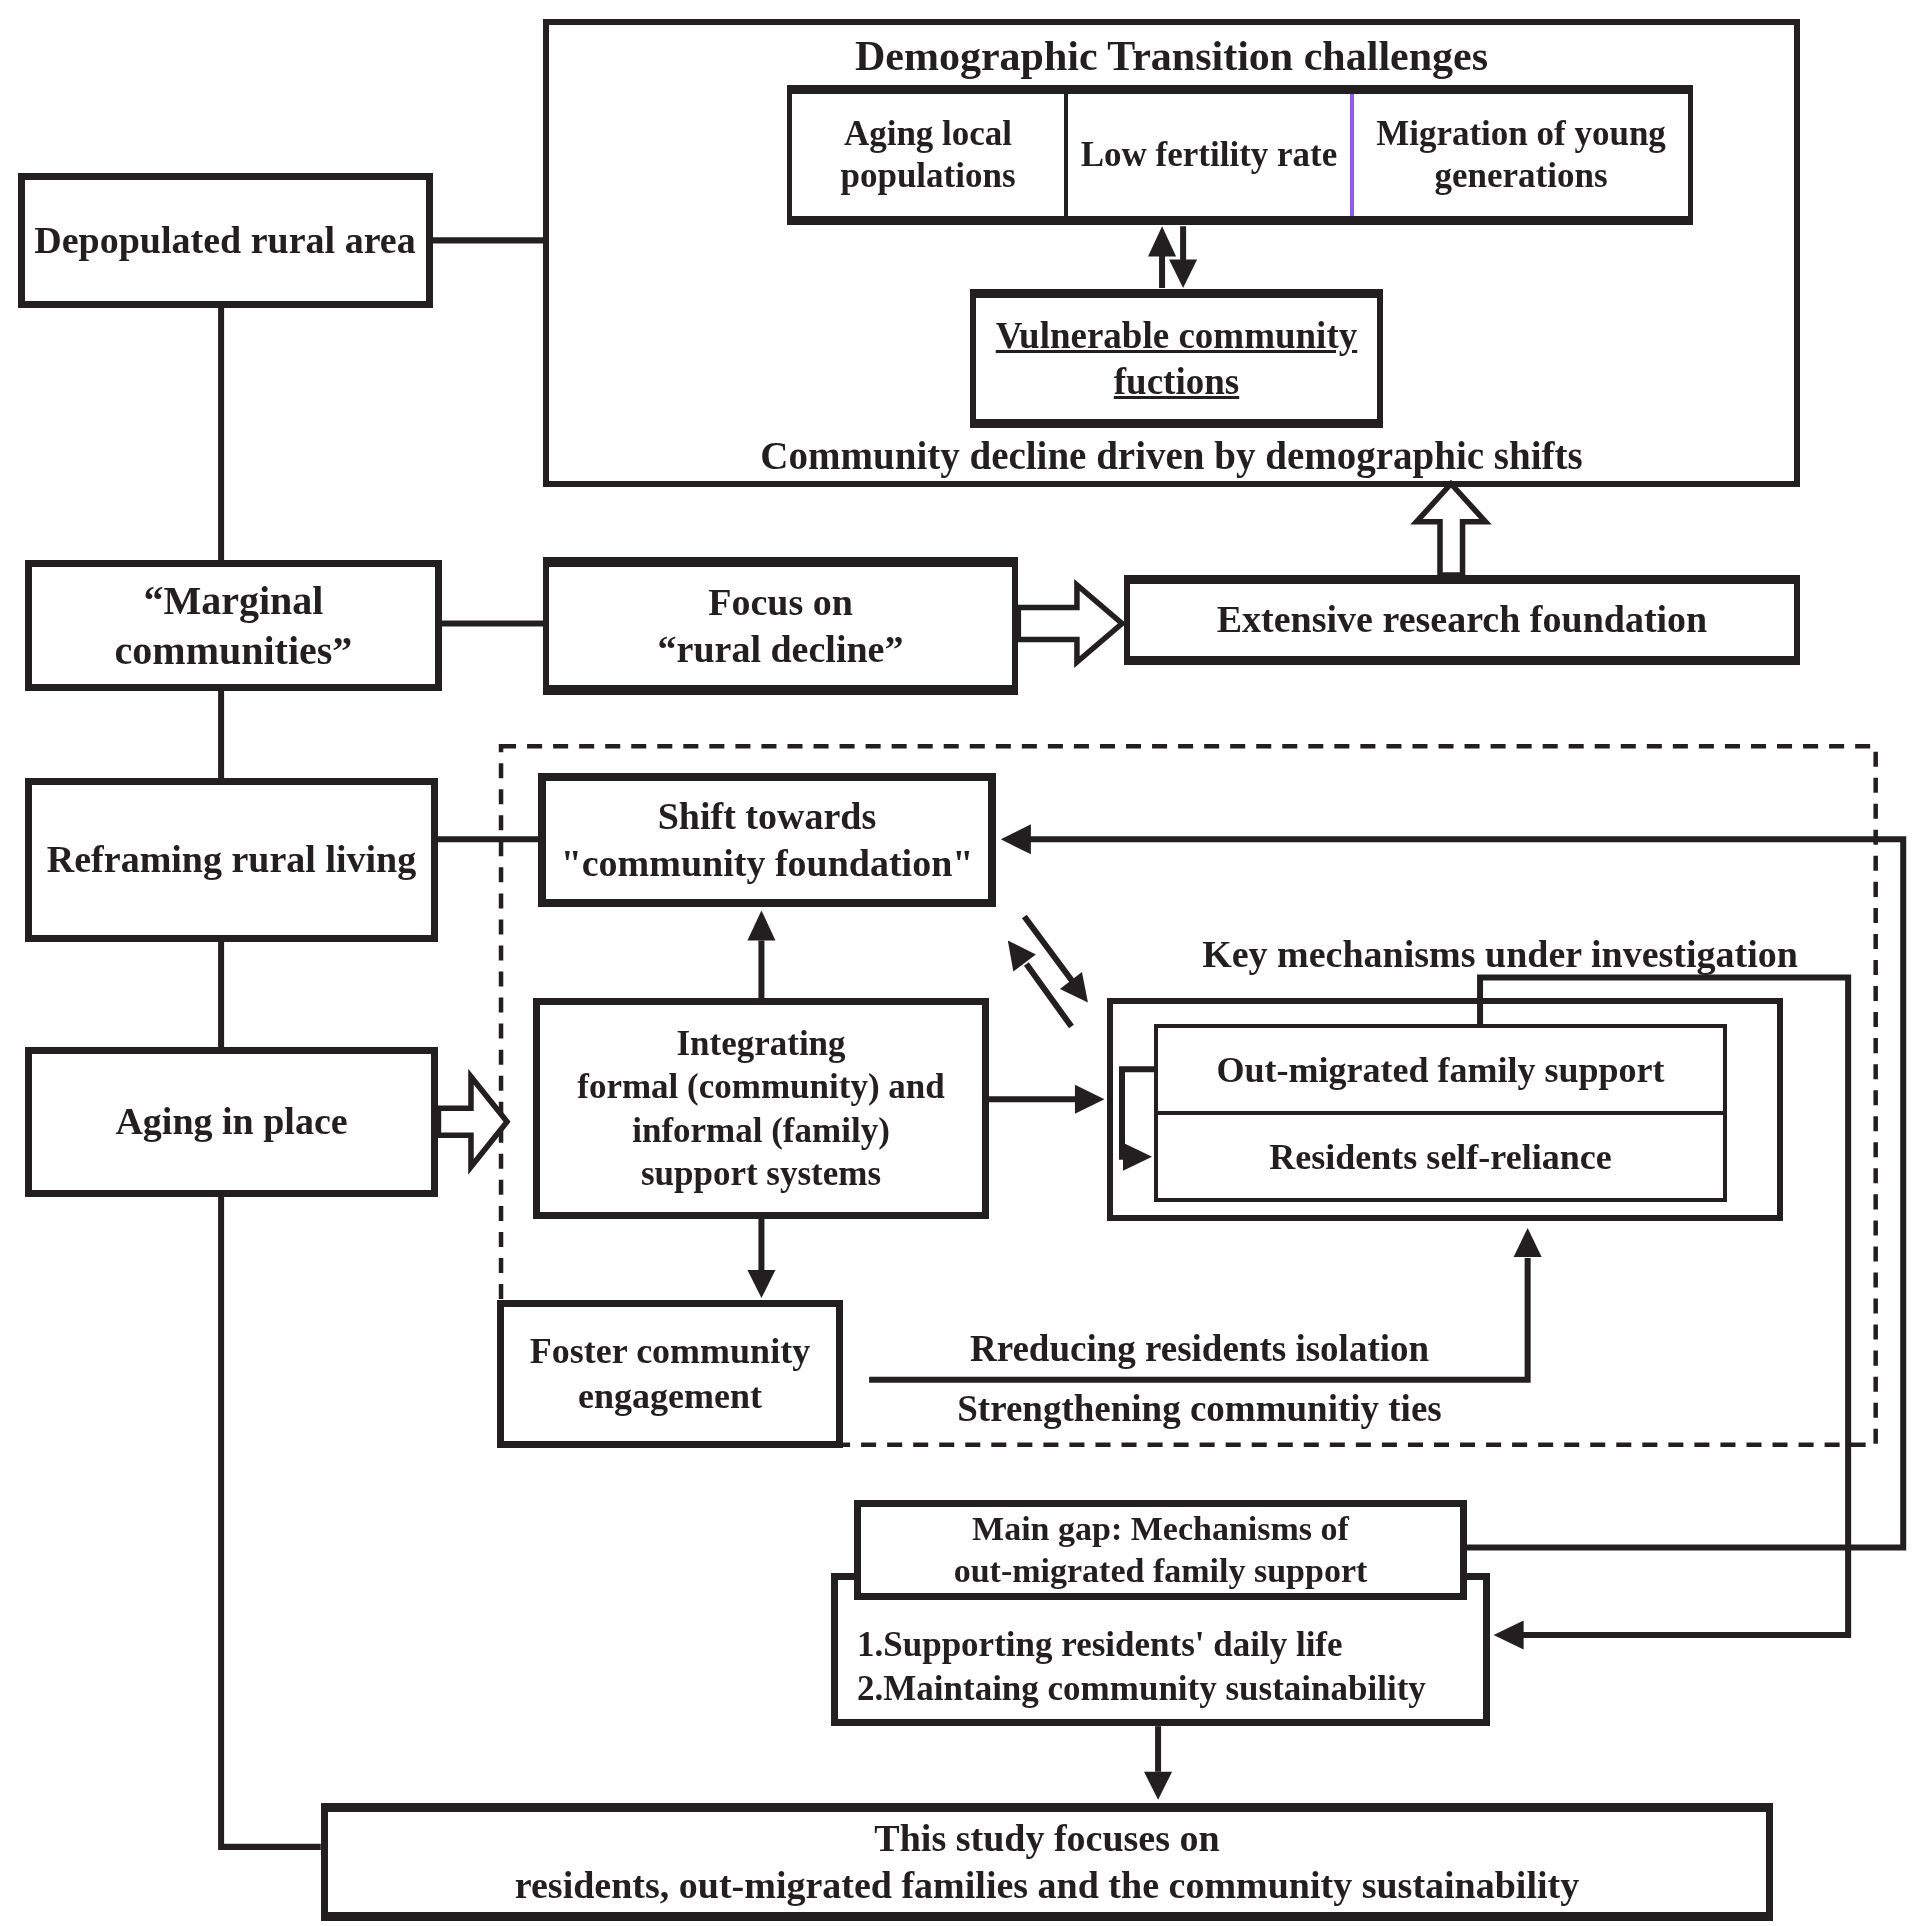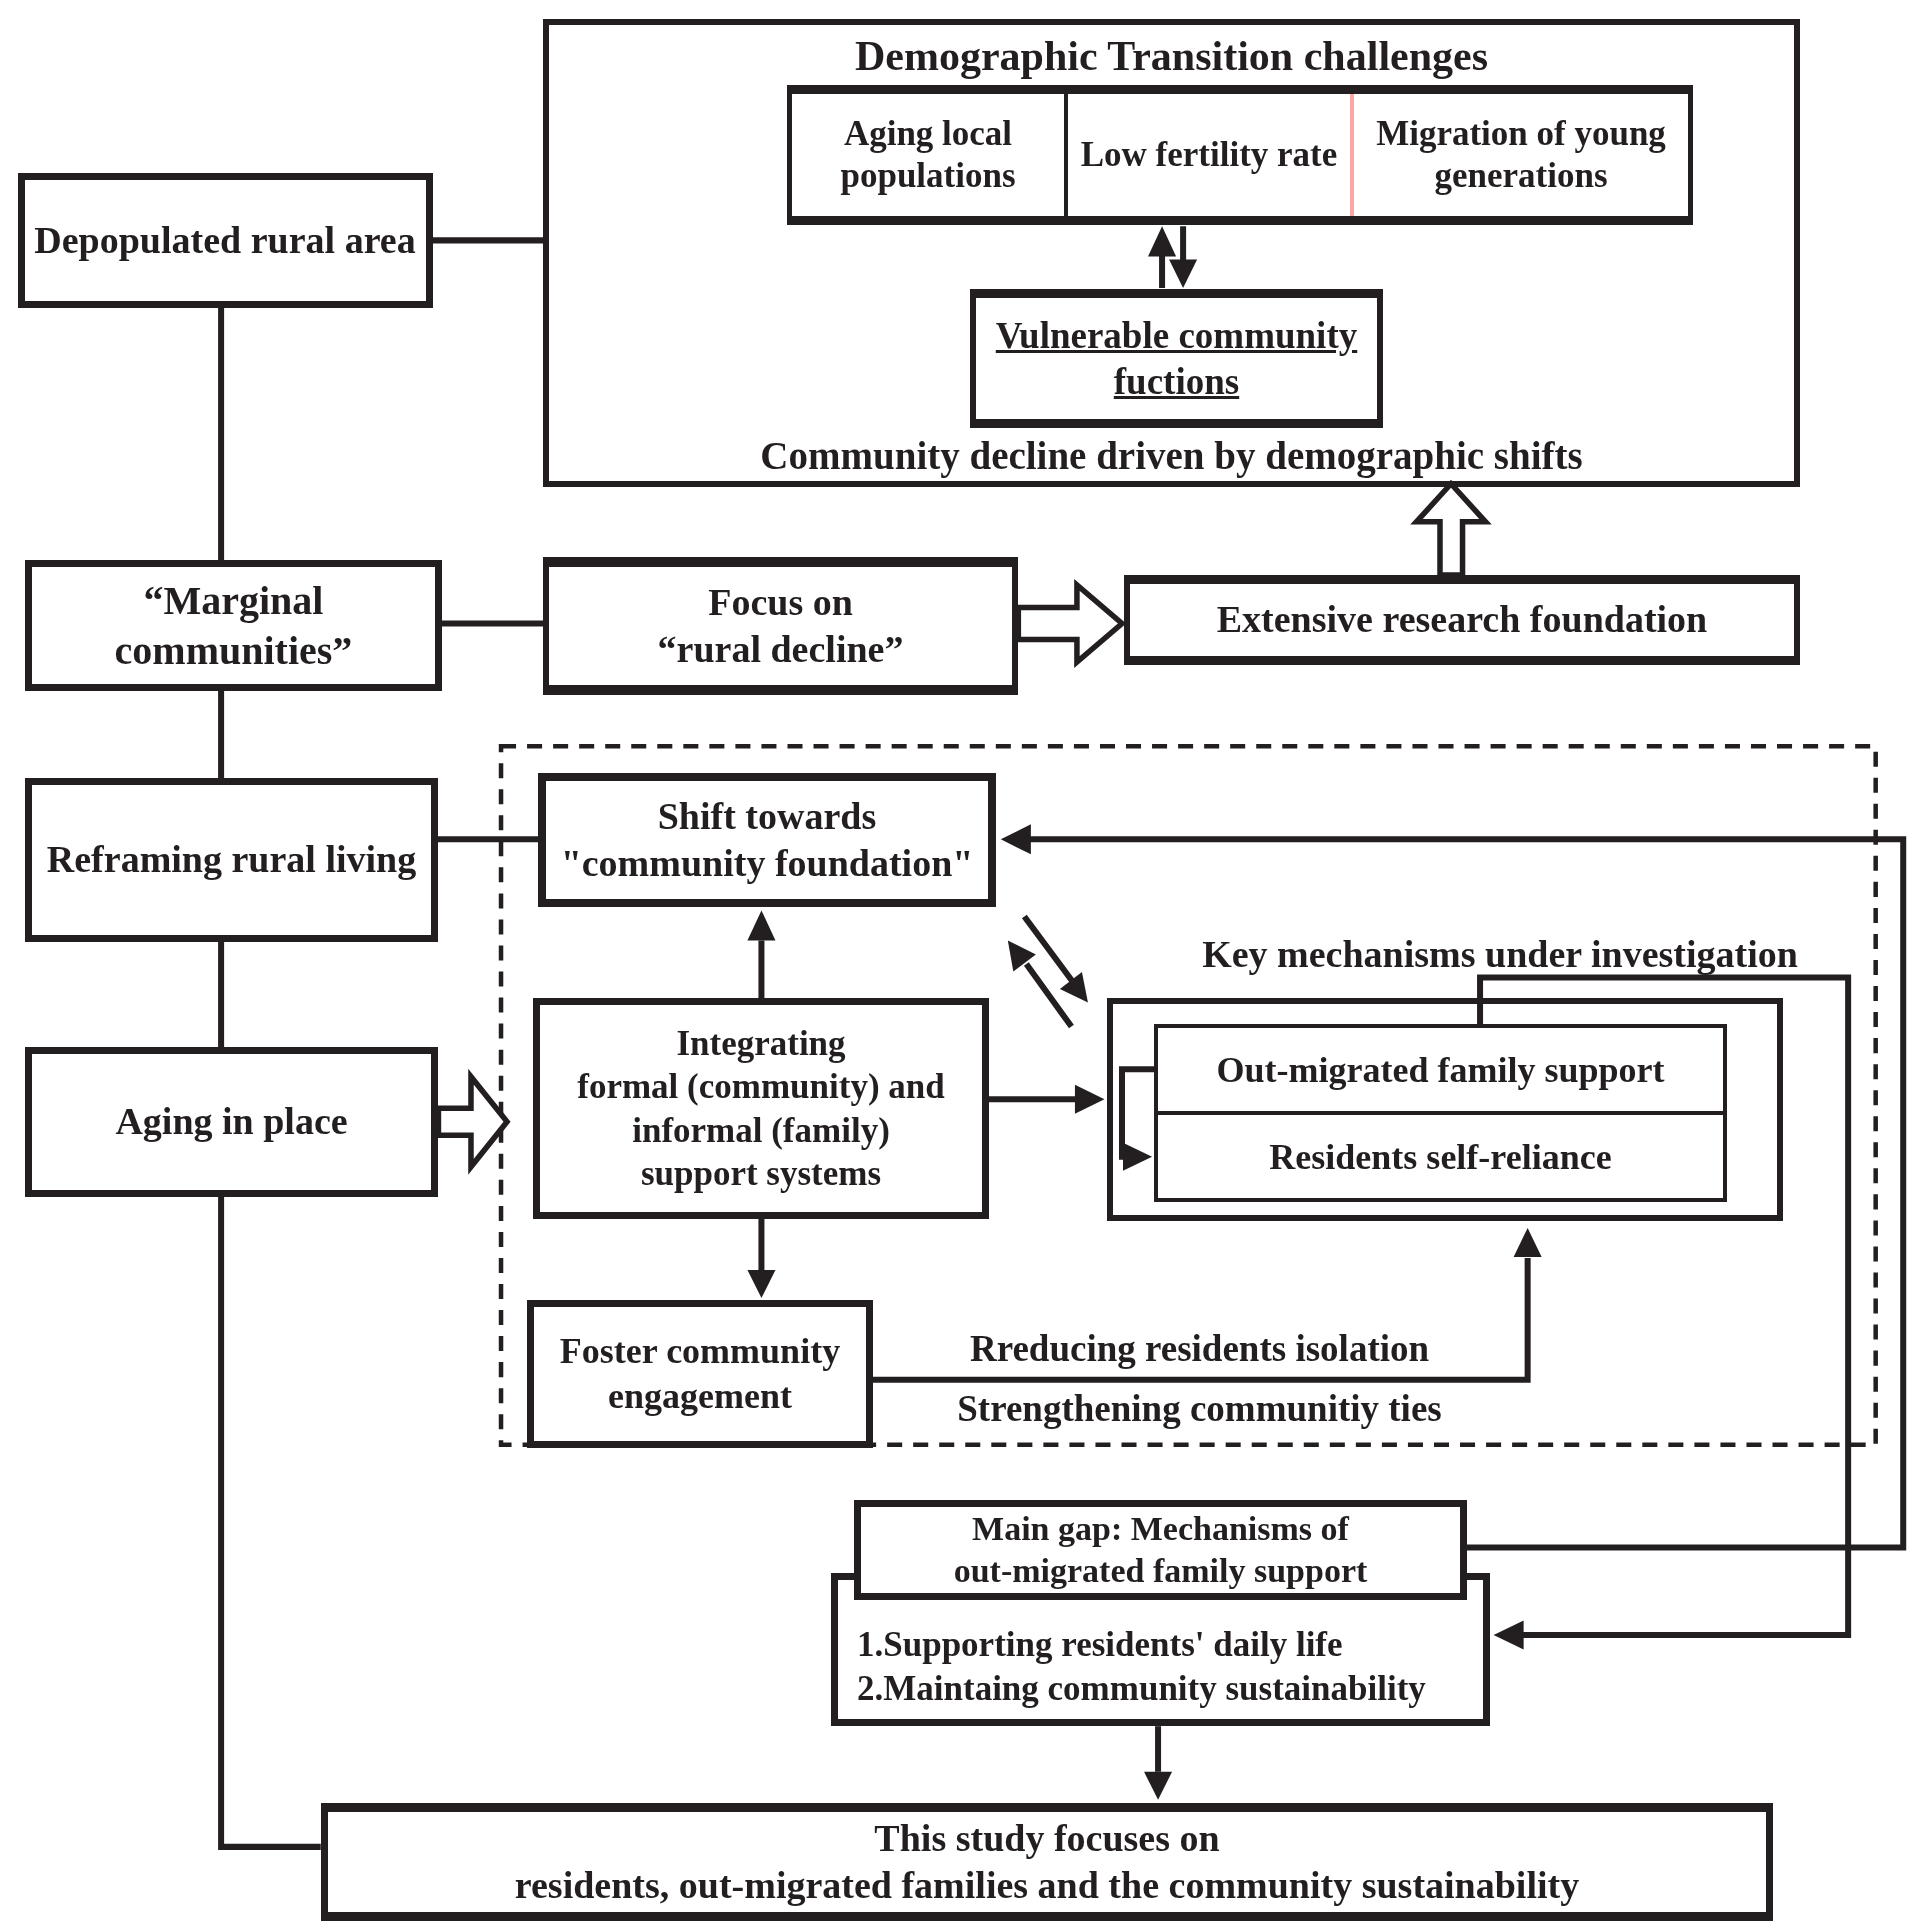--- a/index.html
+++ b/index.html
@@ -12,36 +12,36 @@
          white-space:pre-line;z-index:2;line-height:1.24;}
   #connectors{position:absolute;left:0;top:0;z-index:1;}
   
   #top-container{left:543px;top:19px;width:1257px;height:468px;border-width:6px;background:transparent;}
   #title{left:573px;top:31px;width:1197px;height:50px;font-size:42px;text-align:center;}
   #challenge-row{left:787px;top:85px;width:906px;height:140px;border-width:9px 5px;display:flex;
                  align-items:stretch;justify-content:flex-start;padding:0;}
   .cell{flex:0 0 auto;display:flex;align-items:center;justify-content:center;text-align:center;
         font-size:35px;line-height:1.2;white-space:pre-line;box-sizing:border-box;}
   #cell-1{width:276px;border-right:4px solid #231f20;}
-  #cell-2{width:286px;border-right:4px solid #fca5a5;}
+  #cell-2{width:286px;border-right:4px solid #8b5cf6;}
   #cell-3{width:334px;}
   #vulnerable-box{left:970px;top:289px;width:413px;height:139px;border-width:9px 6px;font-size:37px;text-decoration:underline;}
   #caption{left:573px;top:434px;width:1197px;height:45px;font-size:39px;}
   
   #depopulated-box{left:17.5px;top:173px;width:415px;height:135px;border-width:7px;font-size:38px;}
   #marginal-box{left:25px;top:560px;width:417px;height:131px;border-width:7px;font-size:40px;}
   #reframing-box{left:25px;top:778px;width:413px;height:164px;border-width:7px;font-size:38px;}
   #aging-box{left:25px;top:1047px;width:413px;height:150px;border-width:7px;font-size:38px;}
   
   #focus-box{left:543px;top:557px;width:475px;height:138px;border-width:10px 6px;font-size:38px;}
   #extensive-box{left:1124px;top:575px;width:676px;height:90px;border-width:9px 6px;font-size:38px;}
   
   #shift-box{left:538px;top:773px;width:458px;height:134px;border-width:8px;font-size:38px;}
   #integrating-box{left:533px;top:998px;width:456px;height:221px;border-width:7px;font-size:35px;}
-  #foster-box{left:527px;top:1300px;width:346px;height:148px;border-width:7px;font-size:36px;}
+  #foster-box{left:497px;top:1300px;width:346px;height:148px;border-width:7px;font-size:36px;}
   #key-label{left:1167px;top:933px;width:666px;height:43px;font-size:38px;}
   #mech-container{left:1107px;top:998px;width:676px;height:223px;border:6px solid #231f20;
                   background:transparent;position:absolute;box-sizing:border-box;z-index:2;}
   #mech-inner{left:1154px;top:1024px;width:573px;height:178px;border-width:4px;padding:0;
               flex-direction:column;align-items:stretch;z-index:3;}
   .mech-cell{flex:1 1 0;display:flex;align-items:center;justify-content:center;text-align:center;
              font-size:36px;box-sizing:border-box;}
   #mech-top{border-bottom:4px solid #231f20;}
   #isolation-label{left:879px;top:1326px;width:641px;height:46px;font-size:37px;}
   #ties-label{left:879px;top:1386px;width:641px;height:46px;font-size:37px;}

